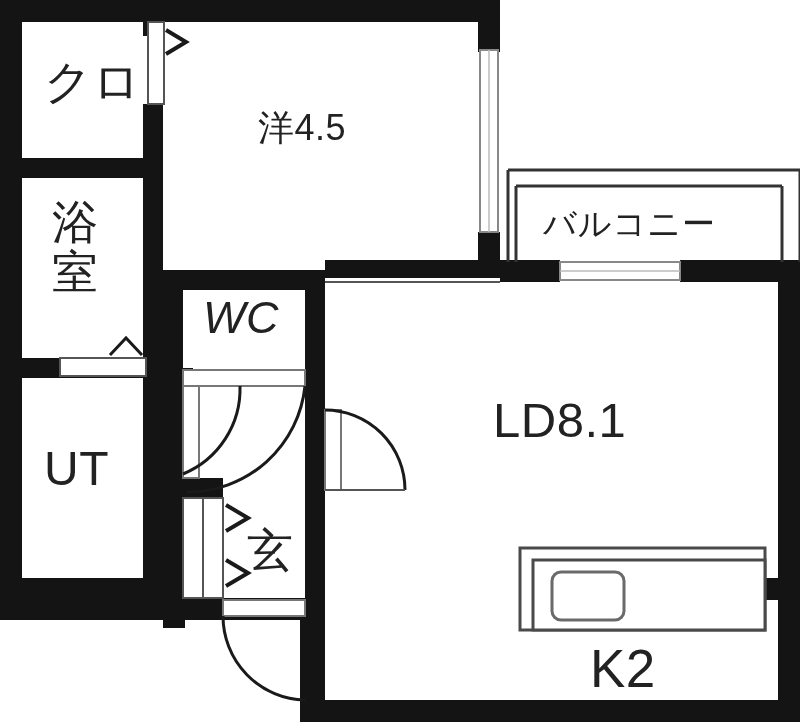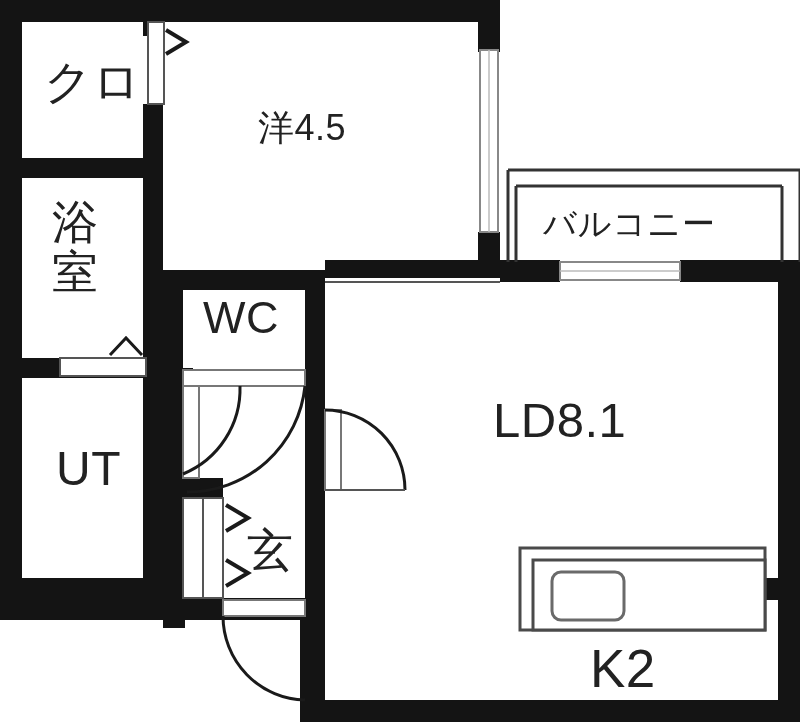--- a/index.html
+++ b/index.html
@@ -29,22 +29,22 @@
     position: absolute;
     color: #222222;
     font-weight: 400;
     white-space: nowrap;
     line-height: 1;
     letter-spacing: 0.5px;
     user-select: none;
   }
   .lbl-kuro   { left: 44px;  top: 58px;  font-size: 47px; }
   .lbl-yoku   { left: 52px;  top: 198px; font-size: 46px; line-height: 1.08; }
-  .lbl-ut     { left: 56px;  top: 445px; font-size: 48px; }
-  .lbl-wc     { left: 203px; top: 295px; font-size: 45px; }
+  .lbl-ut     { left: 44px;  top: 445px; font-size: 48px; }
+  .lbl-wc     { left: 203px; top: 295px; font-size: 45px; font-style: italic; }
   .lbl-genkan { left: 247px; top: 527px; font-size: 46px; }
   .lbl-yo45   { left: 258px; top: 110px; font-size: 36px; }
   .lbl-balc   { left: 543px; top: 197px; font-size: 33px; letter-spacing: 1px; margin-top: 10px;}
   .lbl-ld     { left: 493px; top: 396px; font-size: 49px; }
   .lbl-k2     { left: 590px; top: 642px; font-size: 53px; }
 </style>
 </head>
 <body>
 
 <div id="floorplan-root">

